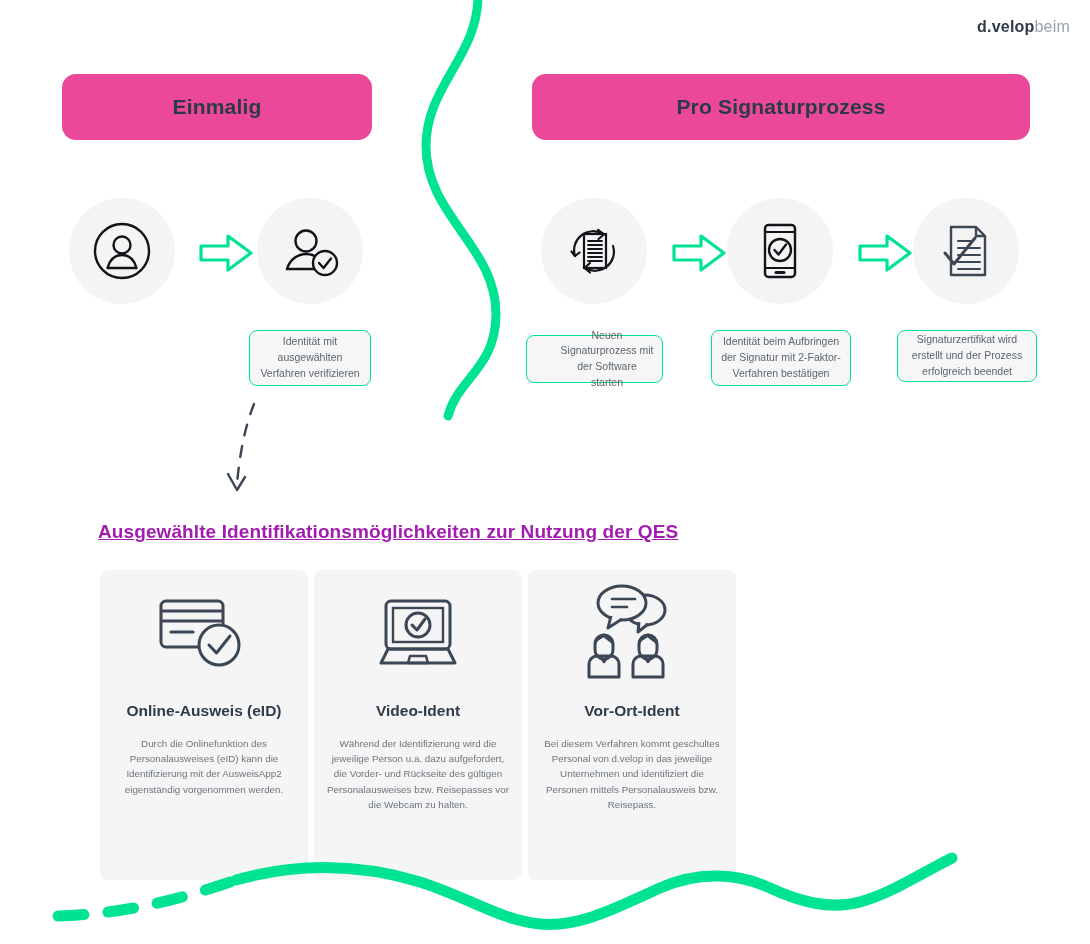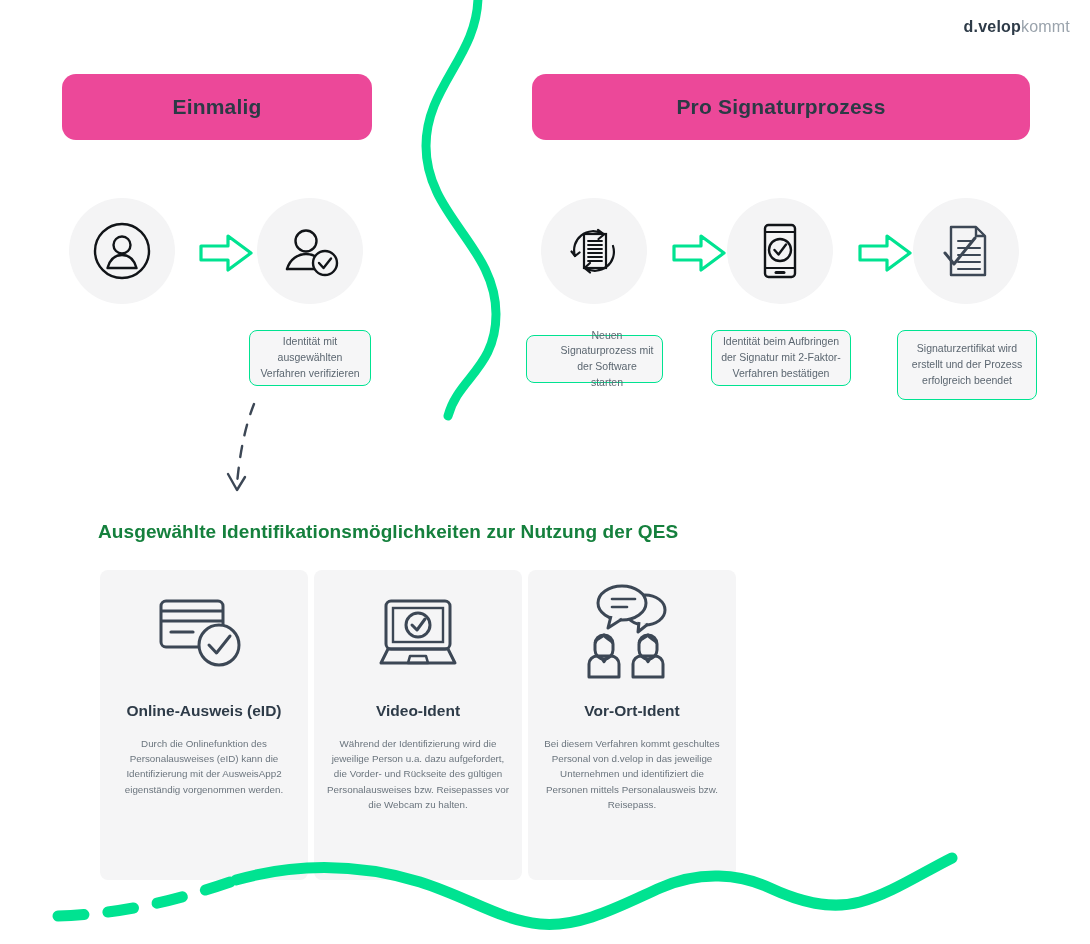--- a/index.html
+++ b/index.html
@@ -78,22 +78,23 @@
   
   .dashed-arrow {
     position: absolute; left: 212px; top: 398px;
     width: 80px; height: 104px;
   }
 
   
   .section-heading {
     position: absolute; left: 98px; top: 521px;
     font-size: 19px; font-weight: 700;
-    color: #15803d; letter-spacing: .1px;
+    color: #a21caf; letter-spacing: .1px;
     white-space: nowrap;
+    text-decoration: underline;
   }
 
   
   .method-card {
     position: absolute;
     top: 570px;
     width: 208px; height: 310px;
     background: #F5F5F6;
     border-radius: 8px;
     display: flex; flex-direction: column; align-items: center;
@@ -128,21 +129,21 @@
     width: 1090px; height: 96px;
     pointer-events: none;
   }
 </style>
 </head>
 <body>
 
 <div id="page">
 
   <div class="brand">
-    <span class="b-strong">d.velop</span><span class="b-light">kommt</span>
+    <span class="b-strong">d.velop</span><span class="b-light">beim</span>
   </div>
 
   <svg class="divider-curve" viewBox="0 0 140 430">
     <path d="M78 0 C 78 60, 26 90, 26 150 C 26 220, 96 250, 96 318 C 96 372, 58 382, 48 420" fill="none" stroke="#00E391" stroke-width="9" stroke-linecap="round"></path>
   </svg>
 
   <div class="banner banner-left">
     <span>Einmalig</span>
   </div>
   <div class="banner banner-right">
@@ -232,21 +233,21 @@
       <path d="M10 34 L19 45 L40 19" fill="none" stroke="#3C4755" stroke-width="3" stroke-linecap="round" stroke-linejoin="round"></path>
     </svg>
   </div>
 
   <div class="caption-box" style="left:526px; top:335px; width:137px; height:48px;padding-left:33px;">
     <span>Neuen Signaturprozess mit der Software starten</span>
   </div>
   <div class="caption-box" style="left:711px; top:330px; width:140px; height:56px;">
     <span>Identität beim Aufbringen der Signatur mit 2-Faktor-Verfahren bestätigen</span>
   </div>
-  <div class="caption-box" style="left:897px; top:330px; width:140px; height:70px;">
+  <div class="caption-box" style="left:897px; top:330px; width:140px; height:52px;">
     <span>Signaturzertifikat wird erstellt und der Prozess erfolgreich beendet</span>
   </div>
 
   <div class="section-heading">Ausgewählte Identifikationsmöglichkeiten zur Nutzung der QES</div>
 
   <div class="method-card card-1">
     <div class="card-icon">
       <svg width="110" height="100" viewBox="0 0 110 100">
         <rect x="12" y="18" width="62" height="46" rx="5" fill="none" stroke="#3C4755" stroke-width="3"></rect>
         <line x1="12" y1="28" x2="74" y2="28" stroke="#3C4755" stroke-width="3"></line>

